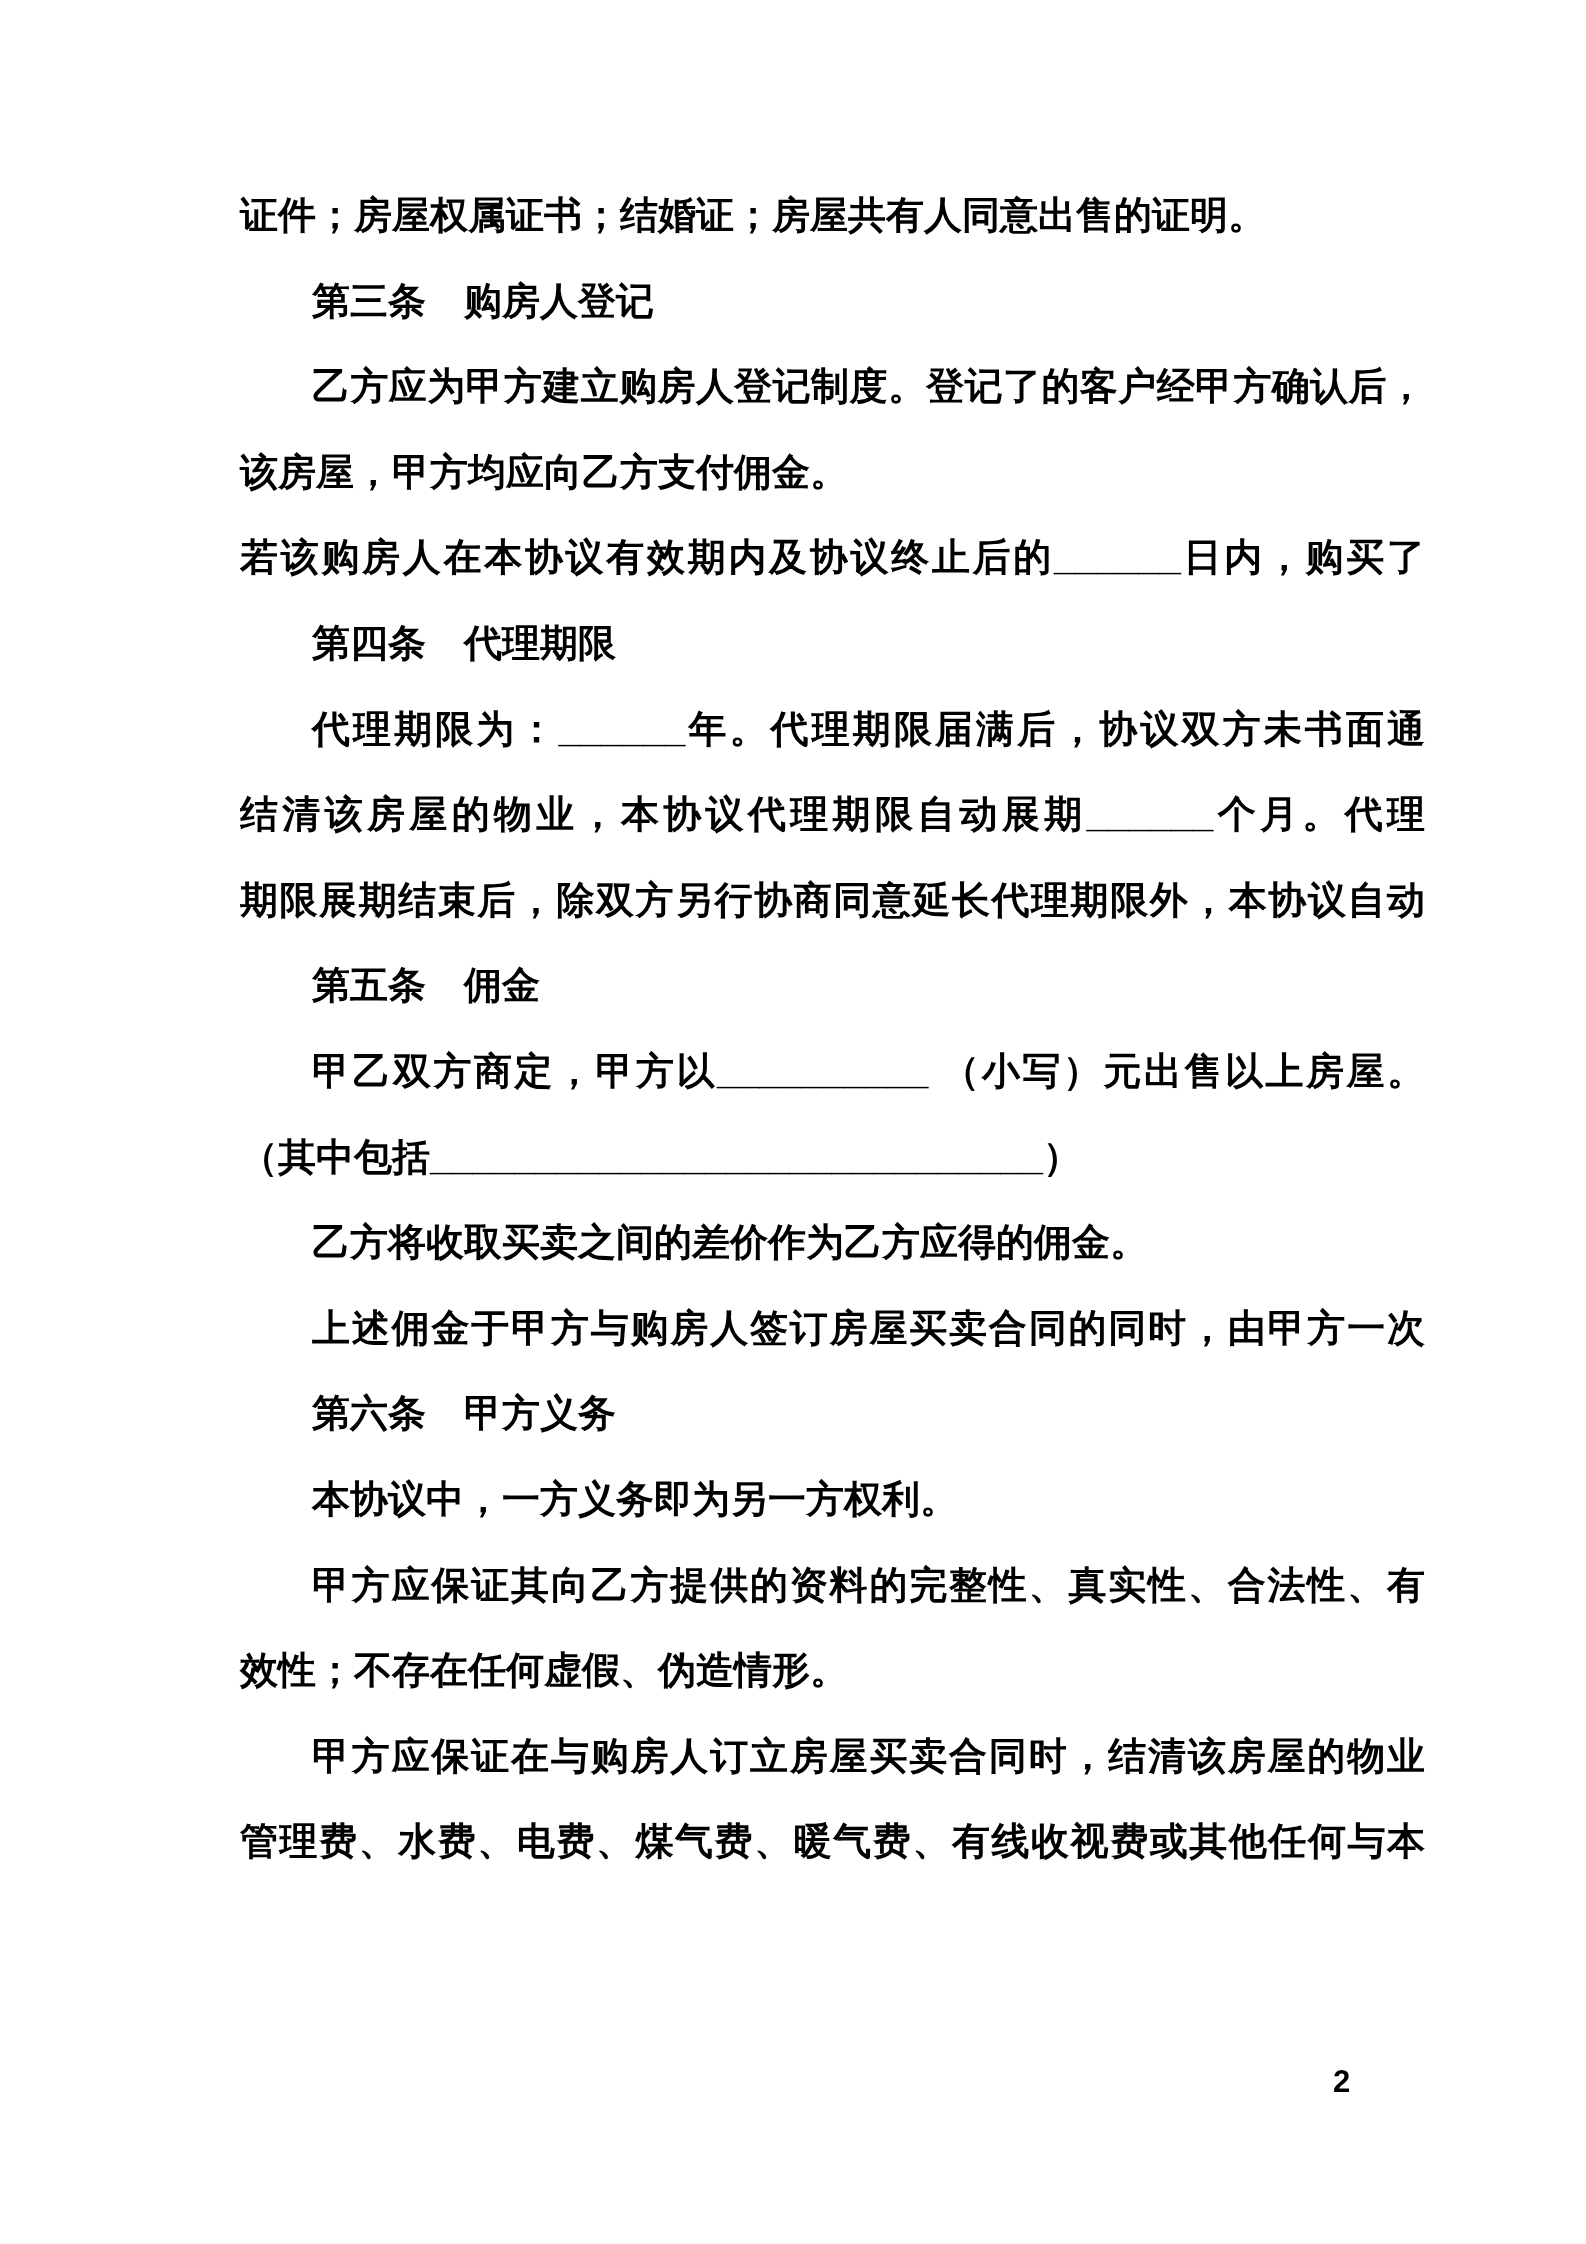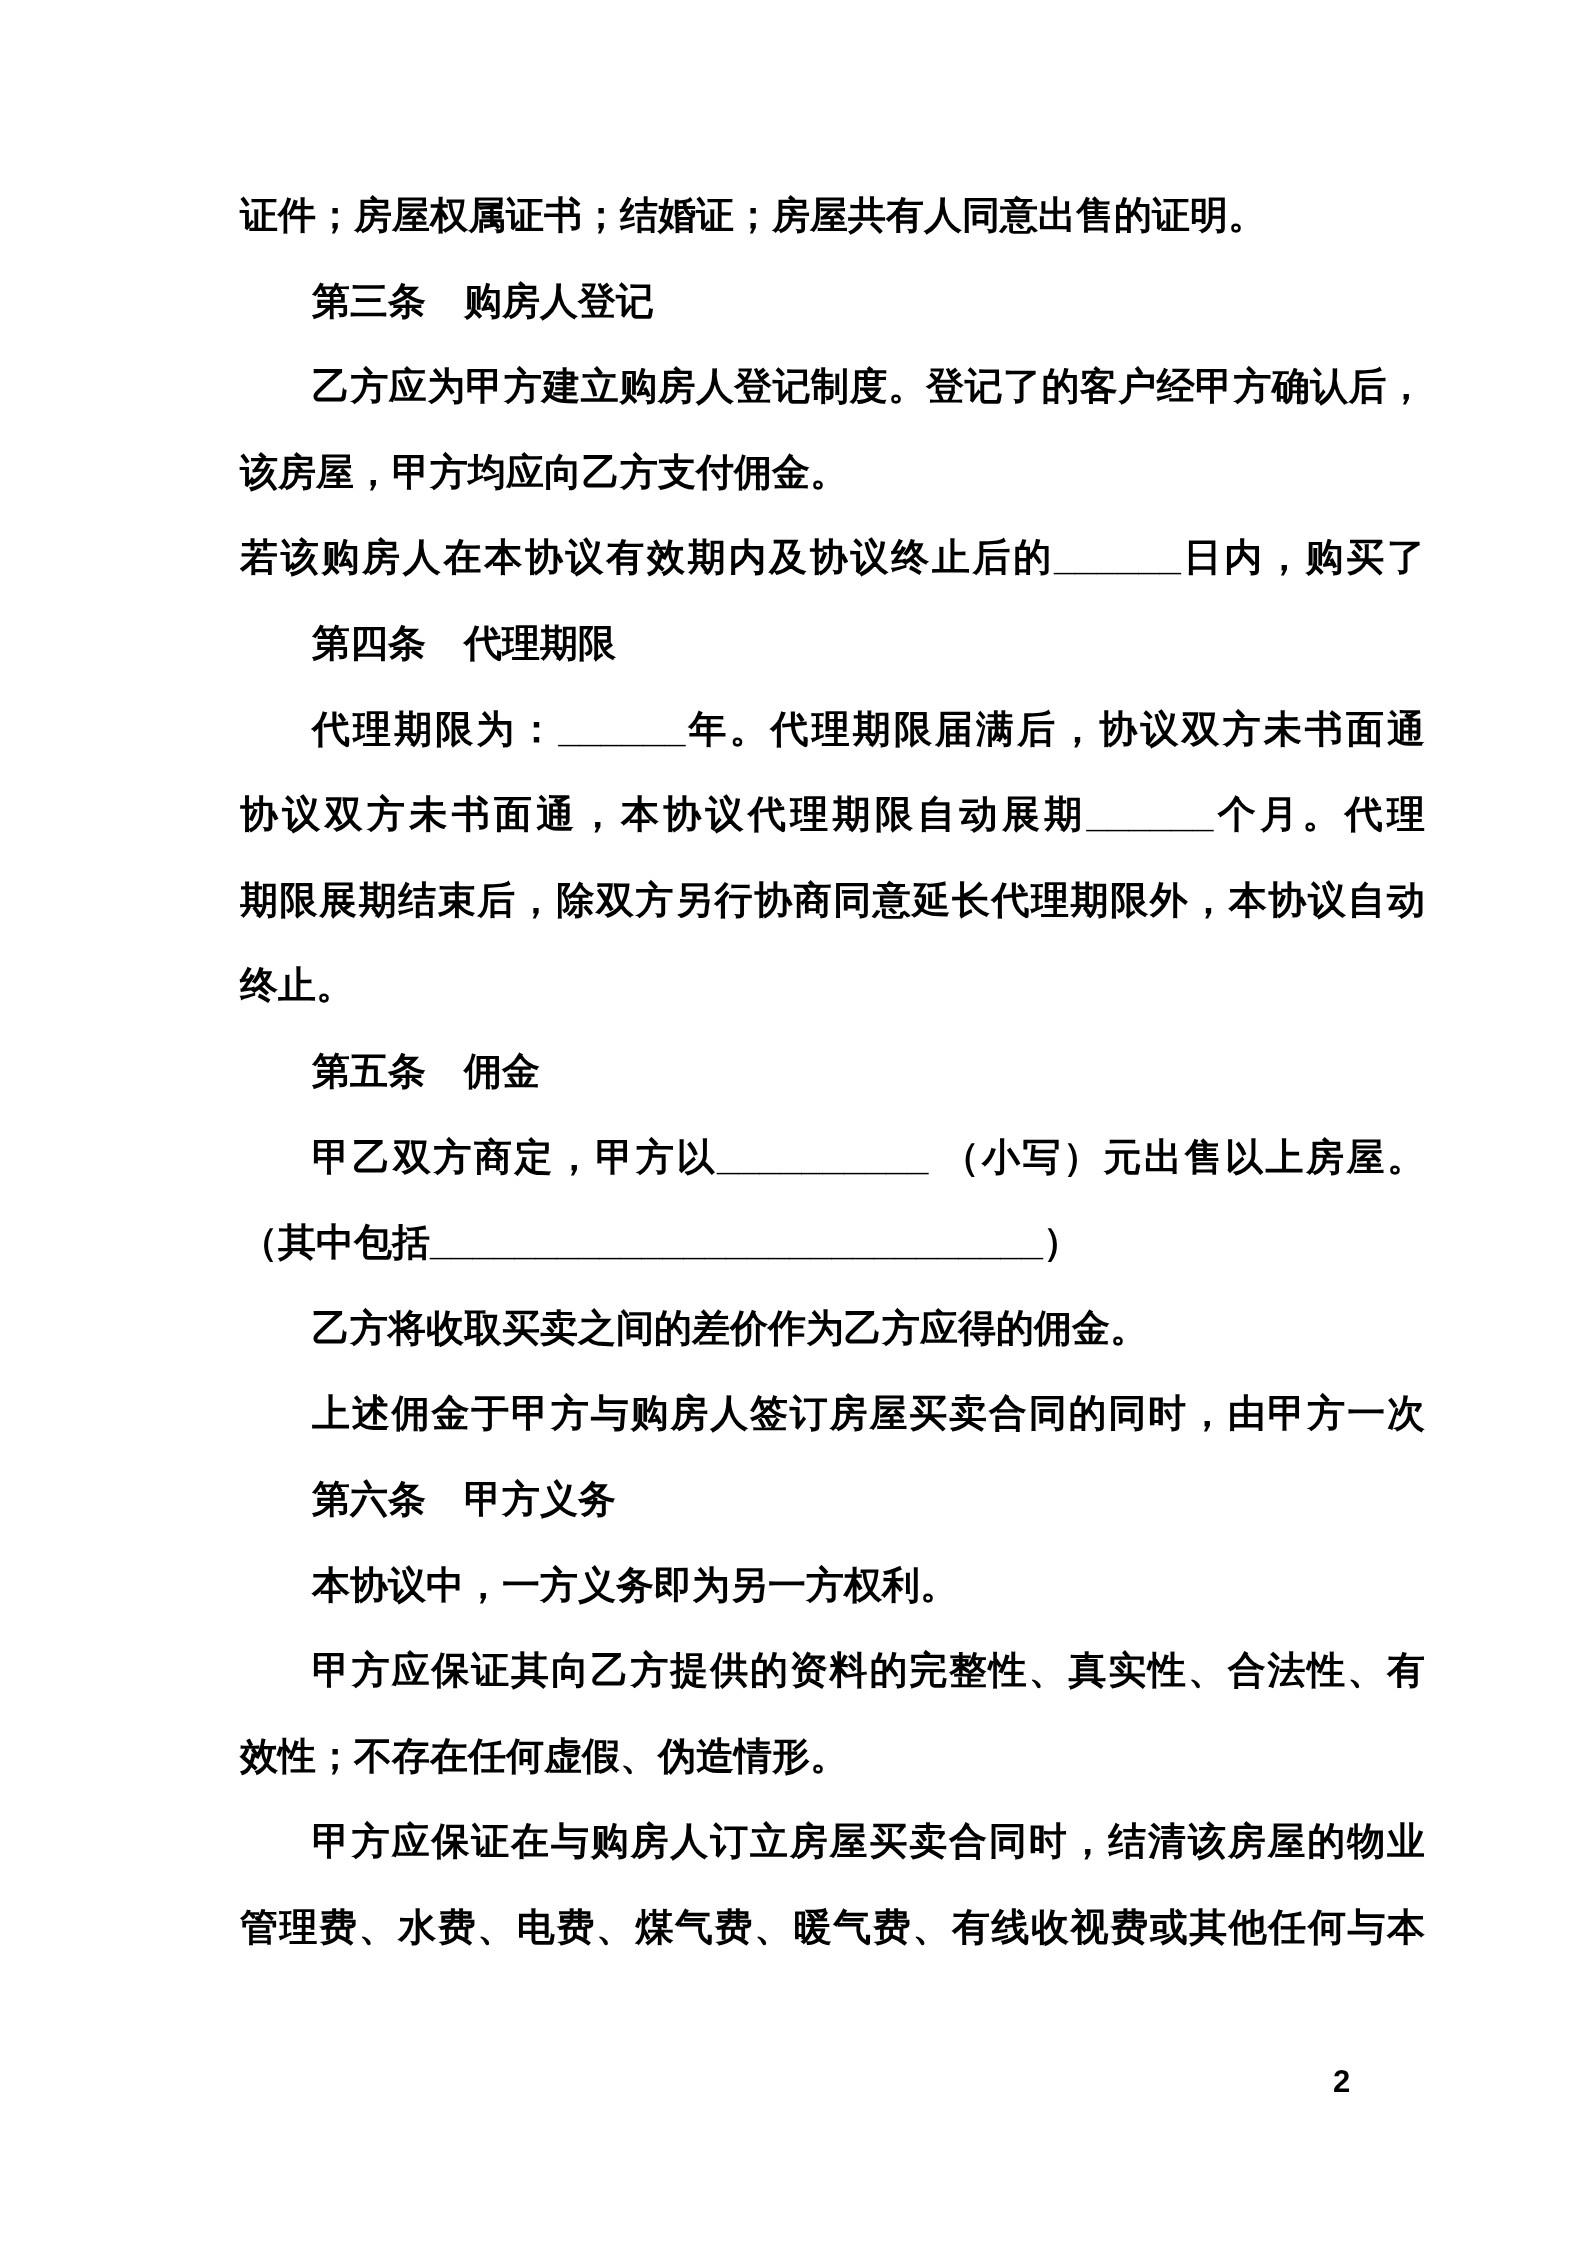--- a/index.html
+++ b/index.html
@@ -67,23 +67,22 @@
 
 <div class="page">
   <div class="doc-body">
       <div class="line">证件；房屋权属证书；结婚证；房屋共有人同意出售的证明。</div>
       <div class="line indent">第三条　购房人登记</div>
       <div class="line indent just">乙方应为甲方建立购房人登记制度。登记了的客户经甲方确认后，</div>
       <div class="line">该房屋，甲方均应向乙方支付佣金。</div>
       <div class="line just">若该购房人在本协议有效期内及协议终止后的______日内，购买了</div>
       <div class="line indent">第四条　代理期限</div>
       <div class="line indent just">代理期限为：______年。代理期限届满后，协议双方未书面通</div>
-      <div class="line just">协议双方未书面通，本协议代理期限自动展期______个月。代理</div>
+      <div class="line just">结清该房屋的物业，本协议代理期限自动展期______个月。代理</div>
       <div class="line just">期限展期结束后，除双方另行协商同意延长代理期限外，本协议自动</div>
-      <div class="line">终止。</div>
       <div class="line indent">第五条　佣金</div>
       <div class="line indent just">甲乙双方商定，甲方以__________ （小写）元出售以上房屋。</div>
       <div class="line">（其中包括_____________________________）</div>
       <div class="line indent">乙方将收取买卖之间的差价作为乙方应得的佣金。</div>
       <div class="line indent just">上述佣金于甲方与购房人签订房屋买卖合同的同时，由甲方一次</div>
       <div class="line indent">第六条　甲方义务</div>
       <div class="line indent">本协议中，一方义务即为另一方权利。</div>
       <div class="line indent just">甲方应保证其向乙方提供的资料的完整性、真实性、合法性、有</div>
       <div class="line">效性；不存在任何虚假、伪造情形。</div>
       <div class="line indent just">甲方应保证在与购房人订立房屋买卖合同时，结清该房屋的物业</div>

